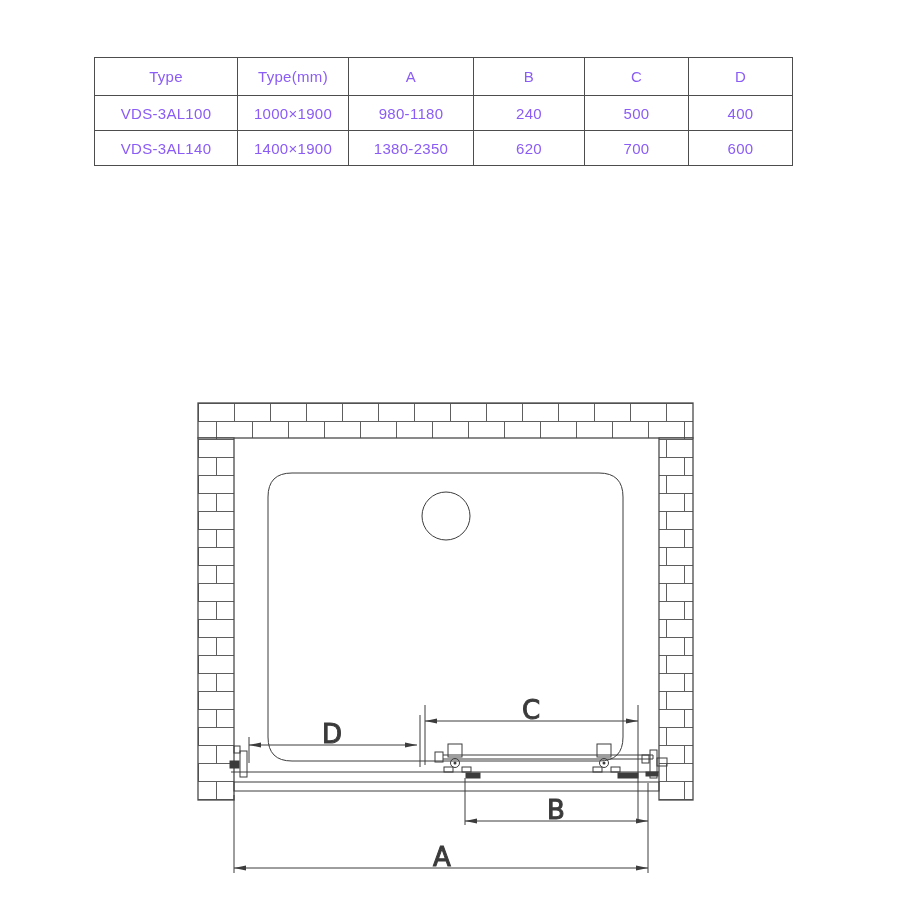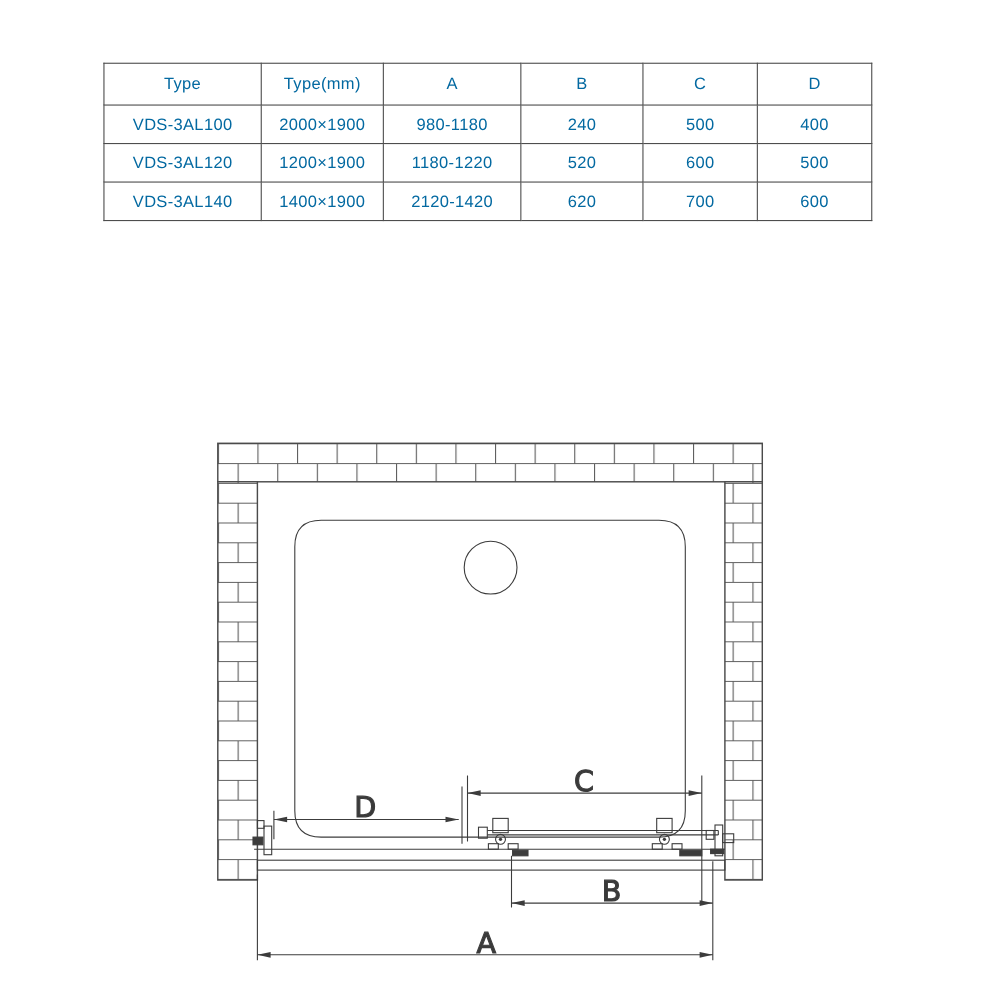--- a/index.html
+++ b/index.html
@@ -5,21 +5,21 @@
   html,body{margin:0;padding:0;}
   body{
     width:900px;height:900px;position:relative;background:#ffffff;
     font-family:"Liberation Sans", sans-serif;color:#3d3d3d;
     overflow:hidden;
   }
   .page{position:absolute;inset:0;}
   table.spec{
     position:absolute;left:94px;top:57px;width:698px;
     border-collapse:collapse;table-layout:fixed;
-    font-size:15px;color:#0369a1;
+    font-size:15px;color:#8b5cf6;
   }
   table.spec th, table.spec td{
     border:1px solid #4d4d4d;text-align:center;vertical-align:middle;
     font-weight:400;padding:0;letter-spacing:0.3px;
   }
   table.spec thead tr{height:38px;}
   table.spec tbody tr{height:35px;margin-left:12px;}
   col.c-type{width:143px;} col.c-size{width:111px;} col.c-a{width:125px;}
   col.c-b{width:111px;} col.c-c{width:104px;} col.c-d{width:104px;}
   .diagram{position:absolute;left:190px;top:395px;width:520px;height:495px;}
@@ -47,38 +47,30 @@
         <th>Type(mm)</th>
         <th>A</th>
         <th>B</th>
         <th>C</th>
         <th>D</th>
       </tr>
     </thead>
     <tbody>
       <tr>
         <td>VDS-3AL100</td>
-        <td>2000×1900</td>
+        <td>1000×1900</td>
         <td>980-1180</td>
         <td>240</td>
         <td>500</td>
         <td>400</td>
       </tr>
       <tr>
-        <td>VDS-3AL120</td>
-        <td>1200×1900</td>
-        <td>1180-1220</td>
-        <td>520</td>
-        <td>600</td>
-        <td>500</td>
-      </tr>
-      <tr>
         <td>VDS-3AL140</td>
         <td>1400×1900</td>
-        <td>2120-1420</td>
+        <td>1380-2350</td>
         <td>620</td>
         <td>700</td>
         <td>600</td>
       </tr>
     </tbody>
   </table>
 
   <div class="diagram">
     <svg width="520" height="495" viewBox="0 0 520 495" xmlns="http://www.w3.org/2000/svg">
       <defs>

